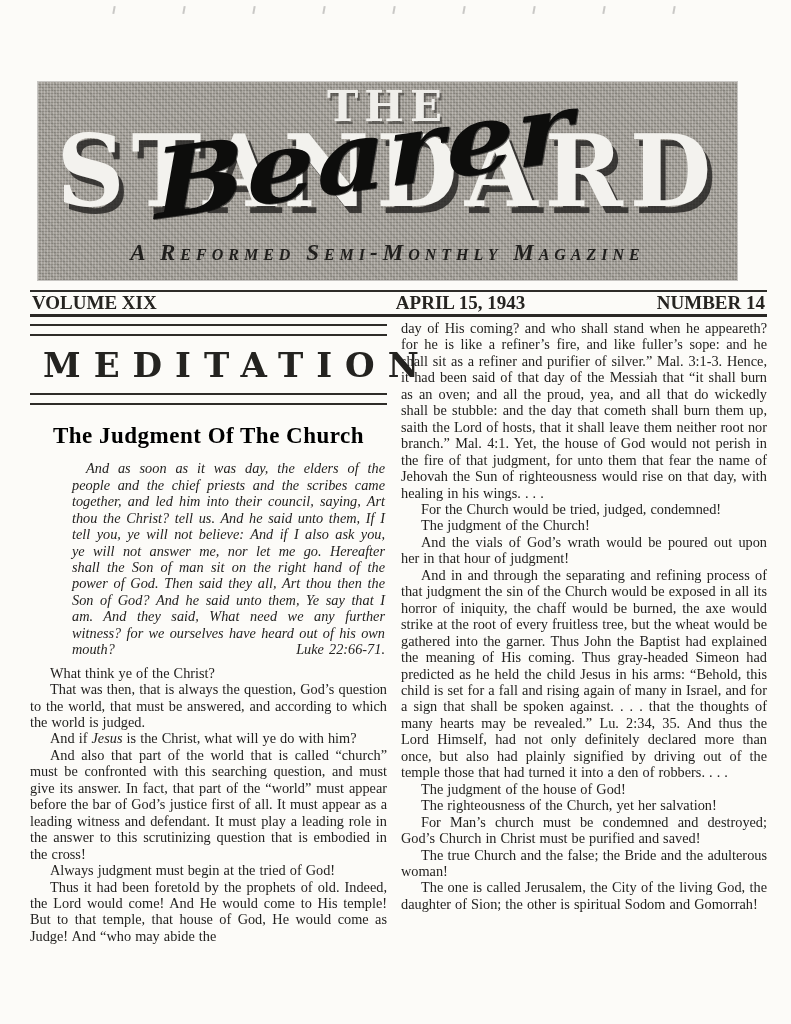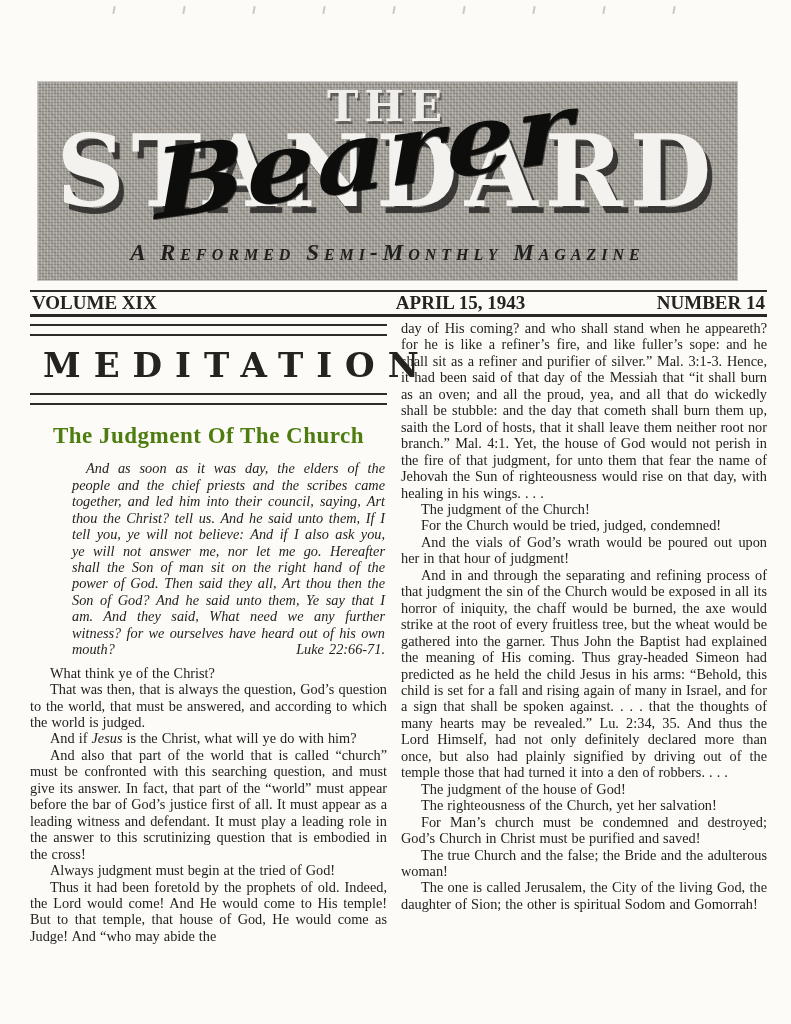--- a/index.html
+++ b/index.html
@@ -63,21 +63,21 @@
   .double-rule{height:8px;border-top:2px solid #2e2c29;border-bottom:2px solid #2e2c29;}
   .double-rule.top{margin-top:5px;}
   .section-heading{
     margin:9px 0 7px;text-align:right;text-indent:13px;
     font-family:"DejaVu Serif", serif;font-weight:bold;font-size:34px;line-height:1.2;
     letter-spacing:13px;color:#242320;
   }
   .article-title{
     margin:18px 0 11px;text-align:center;
     font-family:"Liberation Serif", serif;font-weight:bold;font-size:23px;line-height:1.15;
-    color:#4d7c0f;letter-spacing:.5px;
+    color:#000000;letter-spacing:.5px;
   }
   .quote{
     margin:2px 2px 7px 42px;font-style:italic;text-indent:14px;
     word-spacing:1.5px;
   }
   .quote .cite{float:right;font-style:italic;}
   .para{margin:0;text-indent:20px;word-spacing:.5px;}
   .para.no-indent{text-indent:0;}
   .italic{font-style:italic;}
 </style>
@@ -129,22 +129,22 @@
       <p class="para">What think ye of the Christ?</p>
       <p class="para">That was then, that is always the question, God’s question to the world, that must be answered, and according to which the world is judged.</p>
       <p class="para"><span>And if </span><span class="italic">Jesus</span><span> is the Christ, what will ye do with him?</span></p>
       <p class="para">And also that part of the world that is called “church” must be confronted with this searching question, and must give its answer.  In fact, that part of the “world” must appear before the bar of God’s justice first of all.  It must appear as a leading witness and defendant.  It must play a leading role in the answer to this scrutinizing question that is embodied in the cross!</p>
       <p class="para">Always judgment must begin at the tried of God!</p>
       <p class="para">Thus it had been foretold by the prophets of old. Indeed, the Lord would come!  And He would come to His temple!  But to that temple, that house of God, He would come as Judge!  And “who may abide the</p>
     </div>
 
     <div class="col-right">
       <p class="para no-indent">day of His coming? and who shall stand when he appeareth? for he is like a refiner’s fire, and like fuller’s sope: and he shall sit as a refiner and purifier of silver.”  Mal. 3:1-3.   Hence, it had been said of that day of the Messiah that “it shall burn as an oven; and all the proud, yea, and all that do wickedly shall be stubble: and the day that cometh shall burn them up, saith the Lord of hosts, that it shall leave them neither root nor branch.”  Mal. 4:1.  Yet, the house of God would not perish in the fire of that judgment, for unto them that fear the name of Jehovah the Sun of righteousness would rise on that day, with healing in his wings. . . .</p>
+      <p class="para">For the Church would be tried, judged, condemned!</p>
       <p class="para">The judgment of the Church!</p>
-      <p class="para">For the Church would be tried, judged, condemned!</p>
       <p class="para">And the vials of God’s wrath would be poured out upon her in that hour of judgment!</p>
       <p class="para">And in and through the separating and refining process of that judgment the sin of the Church would be exposed in all its horror of iniquity, the chaff would be burned, the axe would strike at the root of every fruitless tree, but the wheat would be gathered into the garner.  Thus John the Baptist had explained the meaning of His coming.  Thus gray-headed Simeon had predicted as he held the child Jesus in his arms: “Behold, this child is set for a fall and rising again of many in Israel, and for a sign that shall be spoken against. . . . that the thoughts of many hearts may be revealed.” Lu. 2:34, 35.  And thus the Lord Himself, had not only definitely declared more than once, but also had plainly signified by driving out of the temple those that had turned it into a den of robbers. . . .</p>
       <p class="para">The judgment of the house of God!</p>
       <p class="para">The righteousness of the Church, yet her salvation!</p>
       <p class="para">For Man’s church must be condemned and destroyed; God’s Church in Christ must be purified and saved!</p>
       <p class="para">The true Church and the false; the Bride and the adulterous woman!</p>
       <p class="para">The one is called Jerusalem, the City of the living God, the daughter of Sion; the other is spiritual Sodom and Gomorrah!</p>
     </div>
 
   </div>

